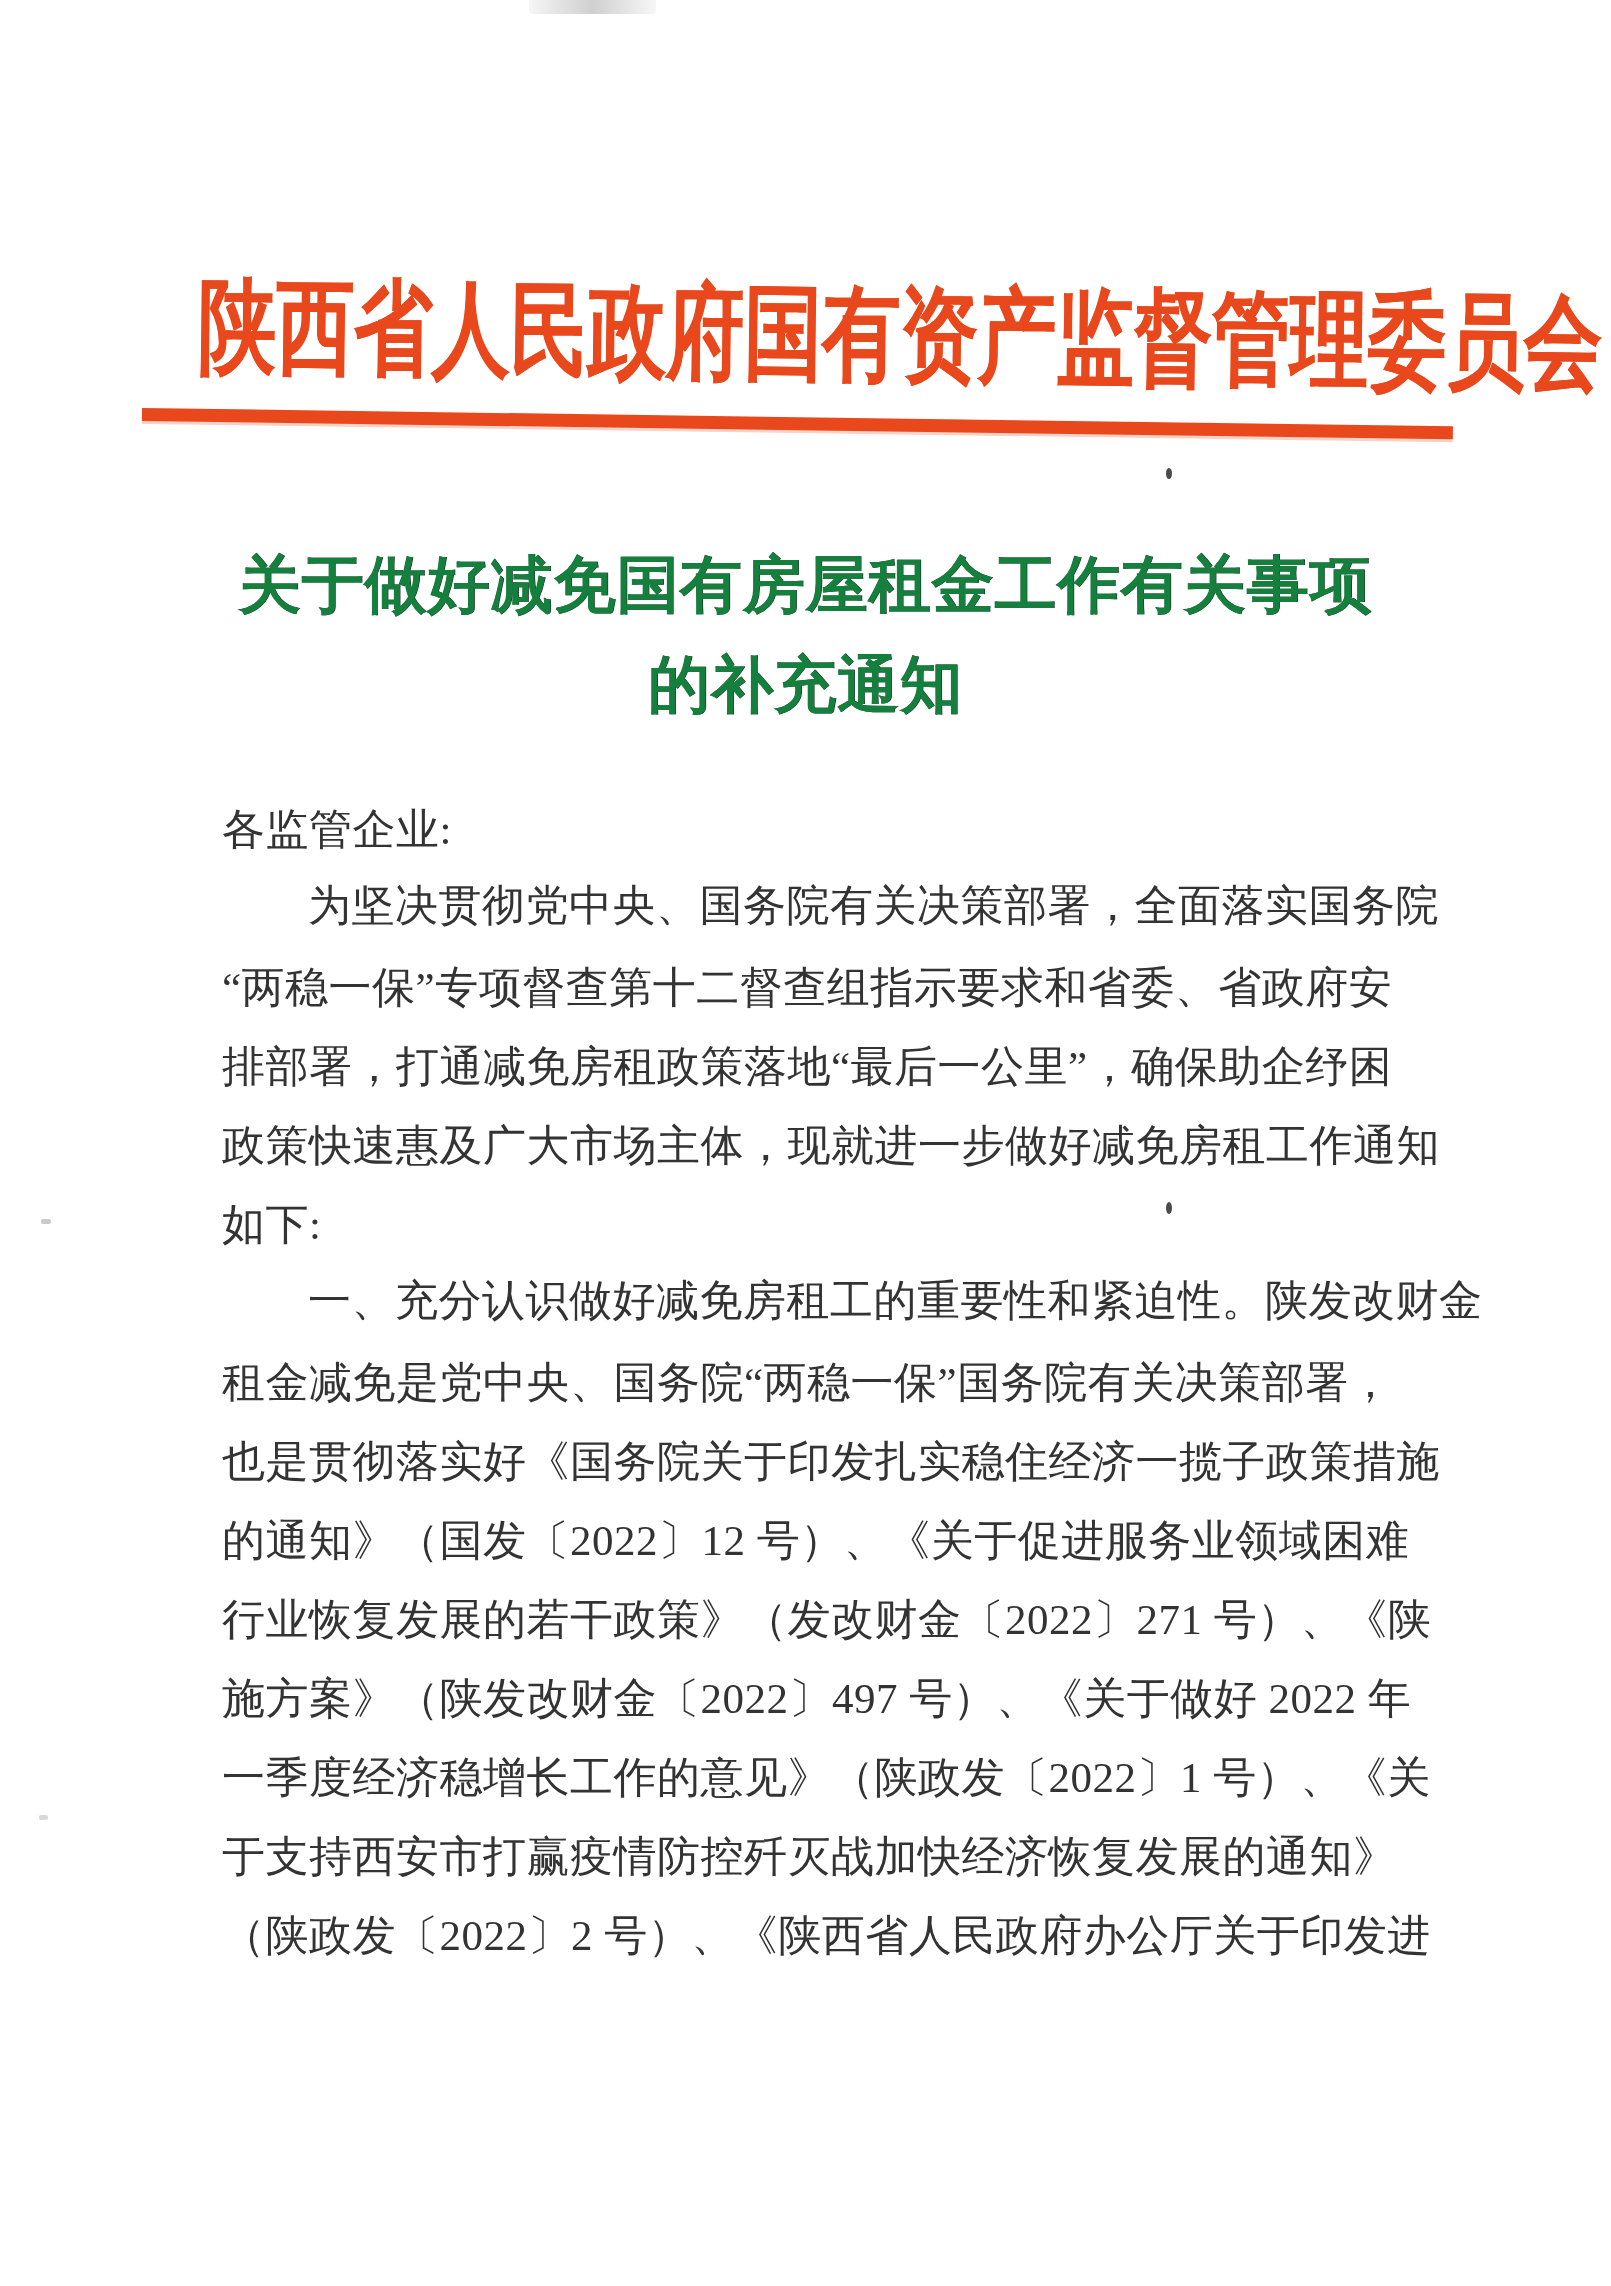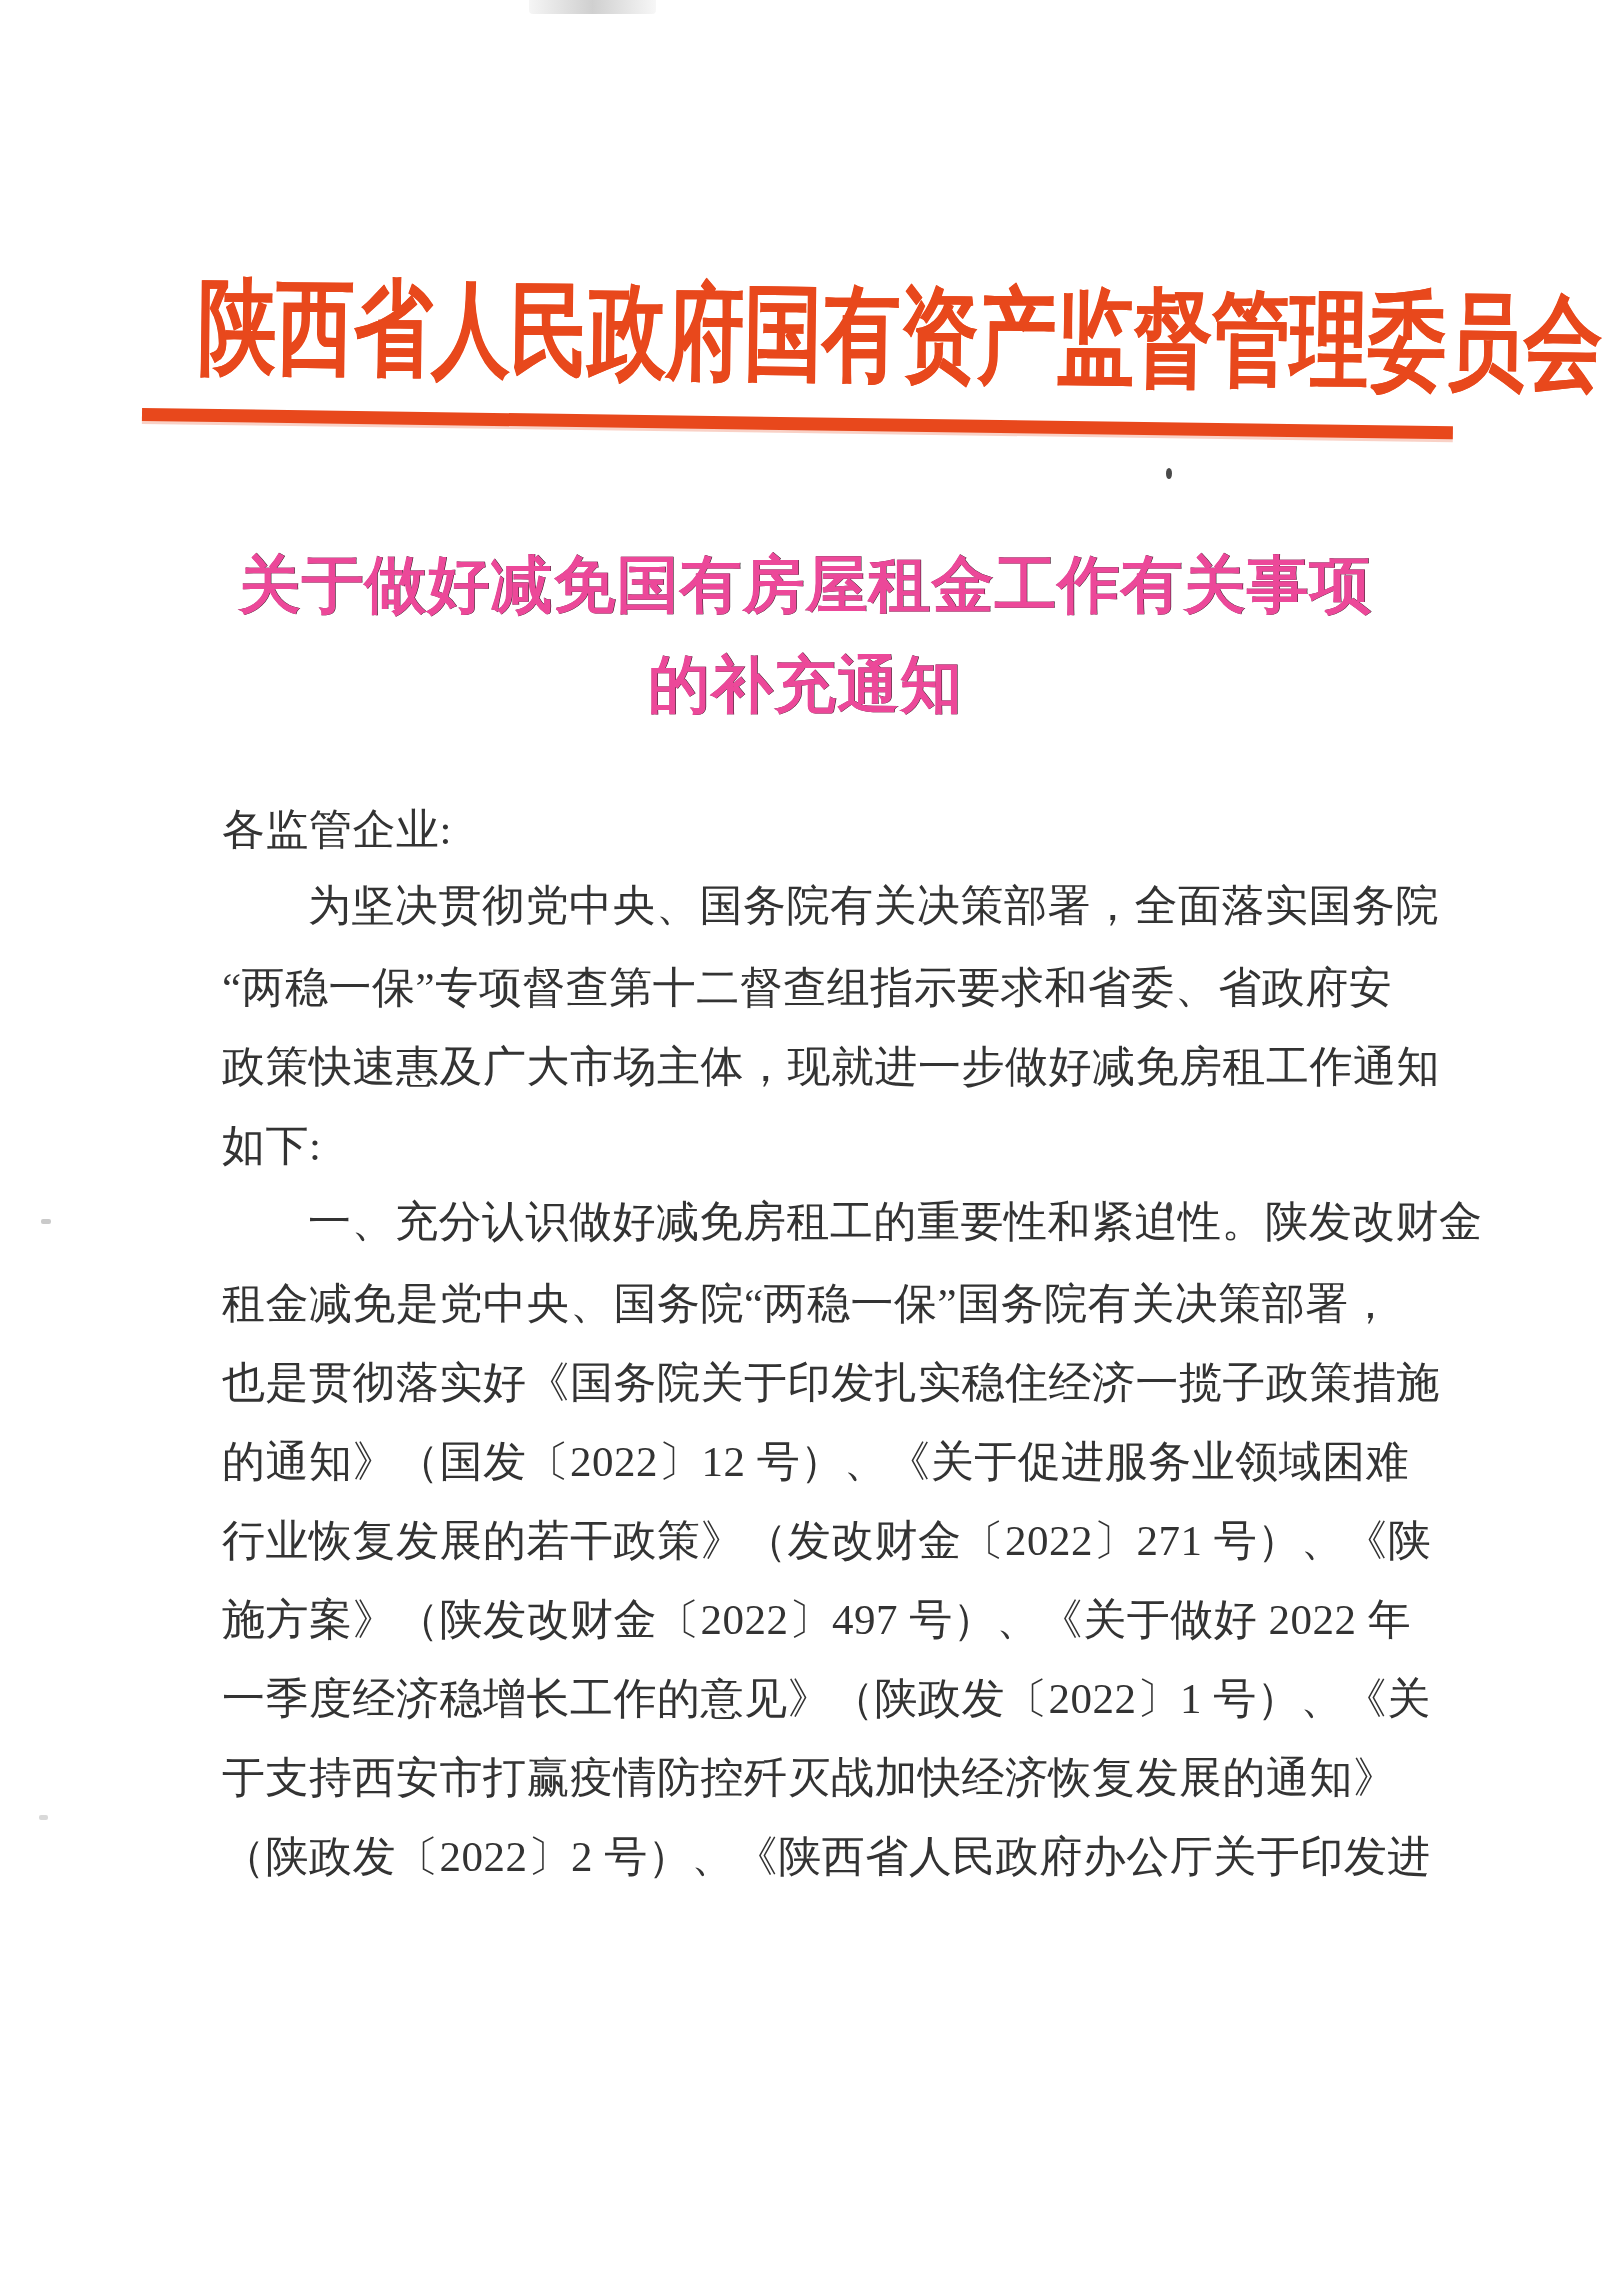--- a/index.html
+++ b/index.html
@@ -54,21 +54,21 @@
     transform-origin: left center;
     box-shadow: 0 2.9px 0 rgba(232,72,28,0.25);
   }
 
   
   .doc-title {
     position: absolute;
     left: 0; top: 535px;
     width: 100%;
     text-align: center;
-    color: #ec4899;
+    color: #15803d;
     font-weight: bold;
     font-size: 62px;
     line-height: 100px;
     letter-spacing: 1px;
     text-shadow: 0.6px 0 0 #161616;
   }
 
   
   .body-text {
     position: absolute;
@@ -121,20 +121,21 @@
 
   <div class="doc-title">
     <div>关于做好减免国有房屋租金工作有关事项</div>
     <div>的补充通知</div>
   </div>
 
   <div class="body-text">
     <div class="line">各监管企业:</div>
     <div class="line indent">为坚决贯彻党中央、国务院有关决策部署，全面落实国务院</div>
     <div class="line">“两稳一保”专项督查第十二督查组指示要求和省委、省政府安</div>
+    <div class="line">排部署，打通减免房租政策落地“最后一公里”，确保助企纾困</div>
     <div class="line">政策快速惠及广大市场主体，现就进一步做好减免房租工作通知</div>
     <div class="line">如下:</div>
     <div class="line indent">一、充分认识做好减免房租工的重要性和紧迫性。陕发改财金</div>
     <div class="line">租金减免是党中央、国务院“两稳一保”国务院有关决策部署，</div>
     <div class="line">也是贯彻落实好《国务院关于印发扎实稳住经济一揽子政策措施</div>
     <div class="line">的通知》（国发〔2022〕12 号）、《关于促进服务业领域困难</div>
     <div class="line">行业恢复发展的若干政策》（发改财金〔2022〕271 号）、《陕</div>
     <div class="line">施方案》（陕发改财金〔2022〕497 号）、《关于做好 2022 年</div>
     <div class="line">一季度经济稳增长工作的意见》（陕政发〔2022〕1 号）、《关</div>
     <div class="line">于支持西安市打赢疫情防控歼灭战加快经济恢复发展的通知》</div>

